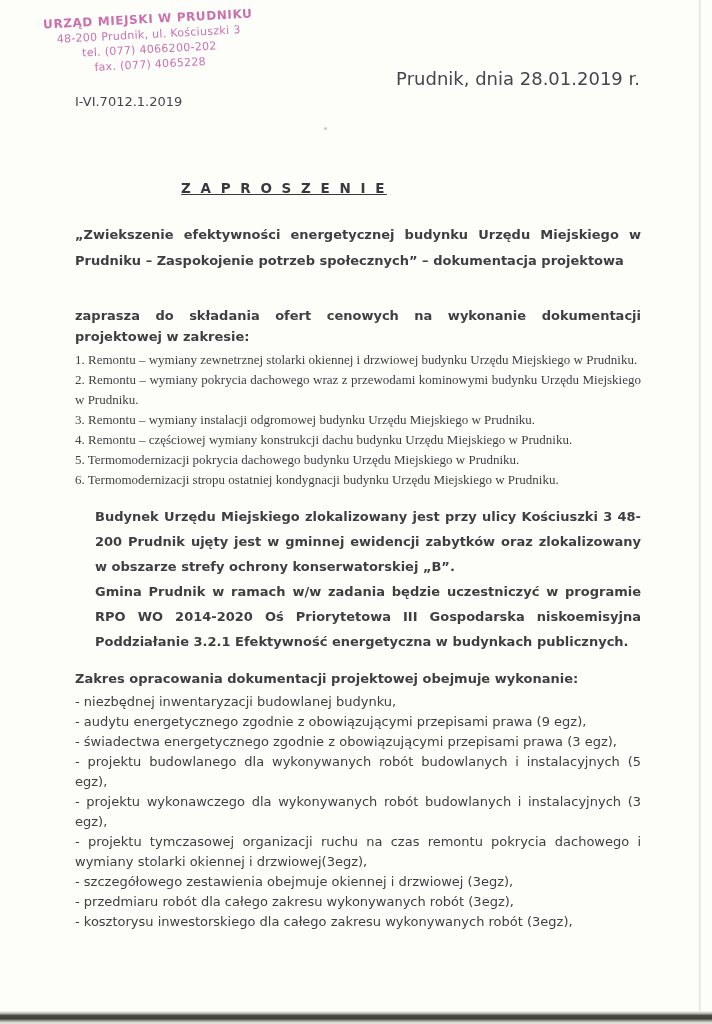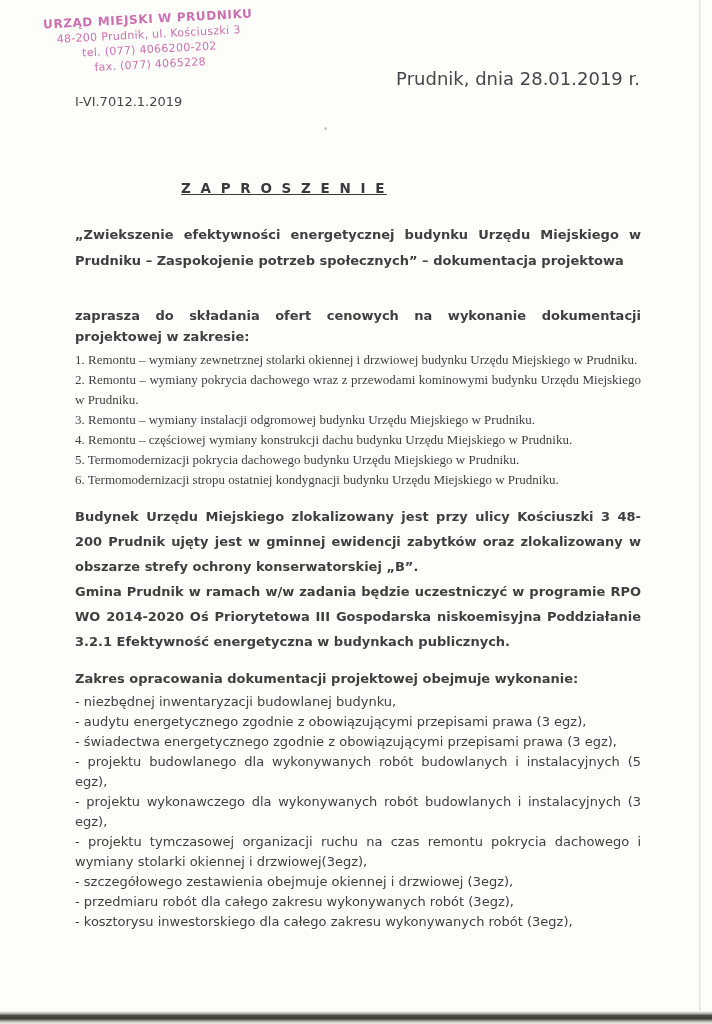--- a/index.html
+++ b/index.html
@@ -85,20 +85,21 @@
   .numbered-list { margin: 0 0 14px 0; font-family: Liberation Serif, serif; }
   .numbered-list .list-line {
     line-height: 20px;
     text-align: justify;
   }
   .building-block { margin: 0 0 14px 0; }
   .building-block .list-line {
     font-weight: bold;
     line-height: 25px;
     text-align: justify;
+    margin-left: 20px;
   }
   .scope-heading {
     font-weight: bold;
     line-height: 21px;
     margin: 14px 0 3px 0;
   }
   .scope-list .list-line {
     line-height: 20px;
     text-align: justify;
   }
@@ -173,21 +174,21 @@
 
     <div class="building-block">
         <div class="list-line">Budynek Urzędu Miejskiego zlokalizowany jest przy ulicy Kościuszki 3 48-200 Prudnik ujęty jest w gminnej ewidencji zabytków oraz zlokalizowany w obszarze strefy ochrony konserwatorskiej „B”.</div>
         <div class="list-line">Gmina Prudnik w ramach w/w zadania będzie uczestniczyć w programie RPO WO 2014-2020 Oś Priorytetowa III Gospodarska niskoemisyjna Poddziałanie 3.2.1 Efektywność energetyczna w budynkach publicznych.</div>
       </div>
 
     <div class="scope-heading">Zakres opracowania dokumentacji projektowej obejmuje wykonanie:</div>
 
     <div class="scope-list">
         <div class="list-line">- niezbędnej inwentaryzacji budowlanej budynku,</div>
-        <div class="list-line">- audytu energetycznego zgodnie z obowiązującymi przepisami prawa (3 egz),</div>
+        <div class="list-line">- audytu energetycznego zgodnie z obowiązującymi przepisami prawa (9 egz),</div>
         <div class="list-line">- świadectwa energetycznego zgodnie z obowiązującymi przepisami prawa (3 egz),</div>
         <div class="list-line">- projektu budowlanego dla wykonywanych robót budowlanych i instalacyjnych (5 egz),</div>
         <div class="list-line">- projektu wykonawczego dla wykonywanych robót budowlanych i instalacyjnych (3 egz),</div>
         <div class="list-line">- projektu tymczasowej organizacji ruchu na czas remontu pokrycia dachowego i wymiany stolarki okiennej i drzwiowej(3egz),</div>
         <div class="list-line">- szczegółowego zestawienia obejmuje okiennej i drzwiowej (3egz),</div>
         <div class="list-line">- przedmiaru robót dla całego zakresu wykonywanych robót (3egz),</div>
         <div class="list-line">- kosztorysu inwestorskiego dla całego zakresu wykonywanych robót (3egz),</div>
       </div>
 
   </div>

